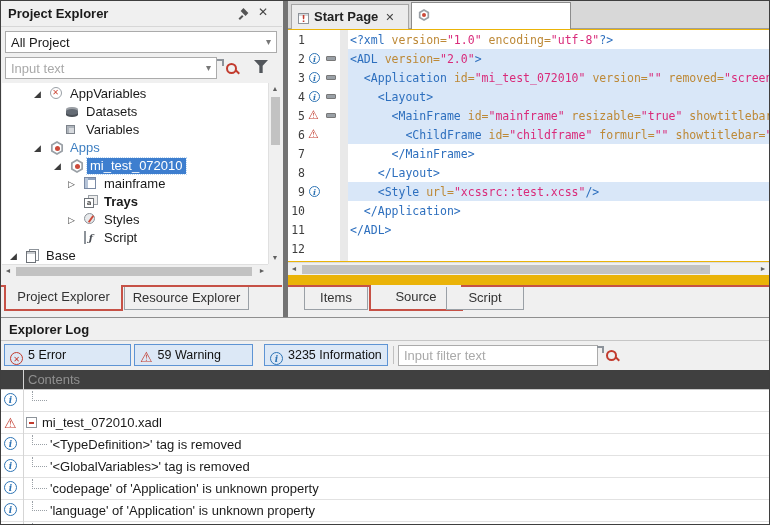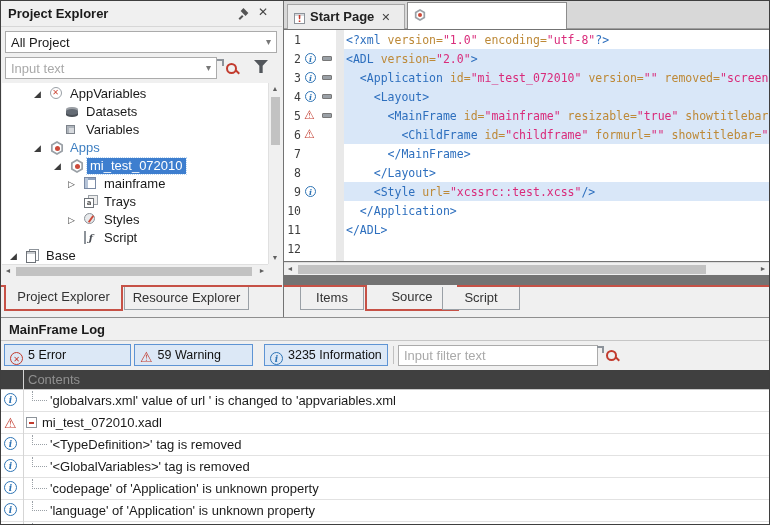--- a/index.html
+++ b/index.html
@@ -65,21 +65,21 @@
   .sarrow{position:absolute;color:#606060;font-size:7px;line-height:12px;width:12px;text-align:center;}
   .thumb{position:absolute;background:#c2c2c2;}
 
   
   .btabs{position:absolute;left:0;right:0;top:284px;height:32px;border-top:2px solid #c65146;background:#f0f0f0;}
   .btab{position:absolute;top:0;height:23px;border:1px solid #9aa0a6;border-top:none;background:#f0f0f0;
         text-align:center;font-size:13px;color:#333;line-height:22px;}
   .btab.active{top:-2px;height:26px;border:2px solid #c65146;border-top:none;line-height:24px;}
 
   
-  .editor{position:absolute;left:282px;top:0;right:0;height:316px;background:#737373;border-left:1px solid #737373;padding-left:44px;}
+  .editor{position:absolute;left:282px;top:0;right:0;height:316px;background:#eab308;border-left:5px solid #737373;padding-left:44px;}
   .doctabs{position:absolute;left:0;top:0;right:0;height:28px;background:#d8d8d8;border-bottom:1px solid #9f9f9f;}
   .dtab{position:absolute;font-size:13px;font-weight:bold;color:#222;}
   .dtab .x{font-weight:normal;color:#444;font-size:11px;margin-left:7px;}
   .dtab.inactive{left:3px;top:3px;height:25px;width:118px;background:#ececec;border:1px solid #a6a6a6;border-bottom:none;line-height:24px;padding-left:6px;}
   .dtab.active{left:123px;top:1px;height:27px;width:160px;background:#fff;border:1px solid #8c8c8c;border-bottom:none;line-height:26px;padding-left:6px;}
   .ic-startpage{display:inline-block;width:11px;height:11px;border:1px solid #8d939a;background:#fff;color:#c23b2e;
                 font:bold 9px/10px "DejaVu Sans",sans-serif;text-align:center;vertical-align:-1px;margin-right:5px;box-shadow:inset 0 2px 0 #d5d8db;}
   .ic-hexsm{display:inline-block;position:relative;width:12px;height:12px;vertical-align:-1px;margin-right:5px;
             clip-path:polygon(50% 0,93% 25%,93% 75%,50% 100%,7% 75%,7% 25%);background:#9aa0a6;}
   .ic-hexsm::before{content:"";position:absolute;inset:2px;clip-path:polygon(50% 0,93% 25%,93% 75%,50% 100%,7% 75%,7% 25%);background:#fff;}
@@ -184,21 +184,21 @@
         <div class="trow sel" style="top: 74px;">
           <span class="tarr" style="left: 52px;">◢</span>
           <span class="ti app-icon" style="left: 68px;"></span>
           <span class="tlabel" style="left: 88px;">mi_test_072010</span>
         </div>
         <div class="trow" style="top: 92px;">
           <span class="tarr" style="left: 66px;">▷</span>
           <span class="ti mainframe-icon" style="left: 82px;"></span>
           <span class="tlabel" style="left: 102px;">mainframe</span>
         </div>
-        <div class="trow" style="top: 110px;">
+        <div class="trow" style="top: 110px; font-weight: bold;">
           <span class="ti trays-icon" style="left: 82px;"></span>
           <span class="tlabel" style="left: 102px;">Trays</span>
         </div>
         <div class="trow" style="top: 128px;">
           <span class="tarr" style="left: 66px;">▷</span>
           <span class="ti styles-icon" style="left: 82px;"></span>
           <span class="tlabel" style="left: 102px;">Styles</span>
         </div>
         <div class="trow" style="top: 146px;">
           <span class="ti script-icon" style="left: 82px;">ƒ</span>
@@ -324,21 +324,21 @@
         <span>Source</span>
       </div>
       <div class="btab" style="left:158px;width:78px;">
         <span>Script</span>
       </div>
     </div>
   </div>
 
   <div class="log">
     <div class="ltitle">
-      <span class="t">MainFrame Log</span>
+      <span class="t">Explorer Log</span>
     </div>
     <div class="ltoolbar">
       <div class="fbtn" style="left:3px;width:127px;">
         <span class="fb-ic fb-error">✕</span><span>5 Error</span>
       </div>
       <div class="fbtn" style="left:133px;width:119px;">
         <span class="fb-ic fb-warn"></span><span>59 Warning</span>
       </div>
       <div class="fbtn" style="left:263px;width:124px;">
         <span class="fb-ic fb-info">i</span><span>3235 Information</span>
@@ -351,21 +351,20 @@
         <span class="mag"><span class="corner"></span></span>
       </span>
     </div>
     <div class="lheader">
       <span class="t">Contents</span>
     </div>
     <div class="lrows" id="logrows">
         <div class="lrow" style="top: 0px;">
           <span class="sev sev-info">i</span>
           <span class="leader"></span>
-          <span class="txt" style="left: 49px;">'globalvars.xml' value of url ' is changed to 'appvariables.xml</span>
         </div>
         <div class="lrow" style="top: 22px;">
           <span class="sev sev-warning">⚠</span>
           <span class="mbox"></span>
           <span class="txt" style="left: 41px;">mi_test_072010.xadl</span>
         </div>
         <div class="lrow" style="top: 44px;">
           <span class="sev sev-info">i</span>
           <span class="leader"></span>
           <span class="txt" style="left: 49px;">'&lt;TypeDefinition&gt;' tag is removed</span>

